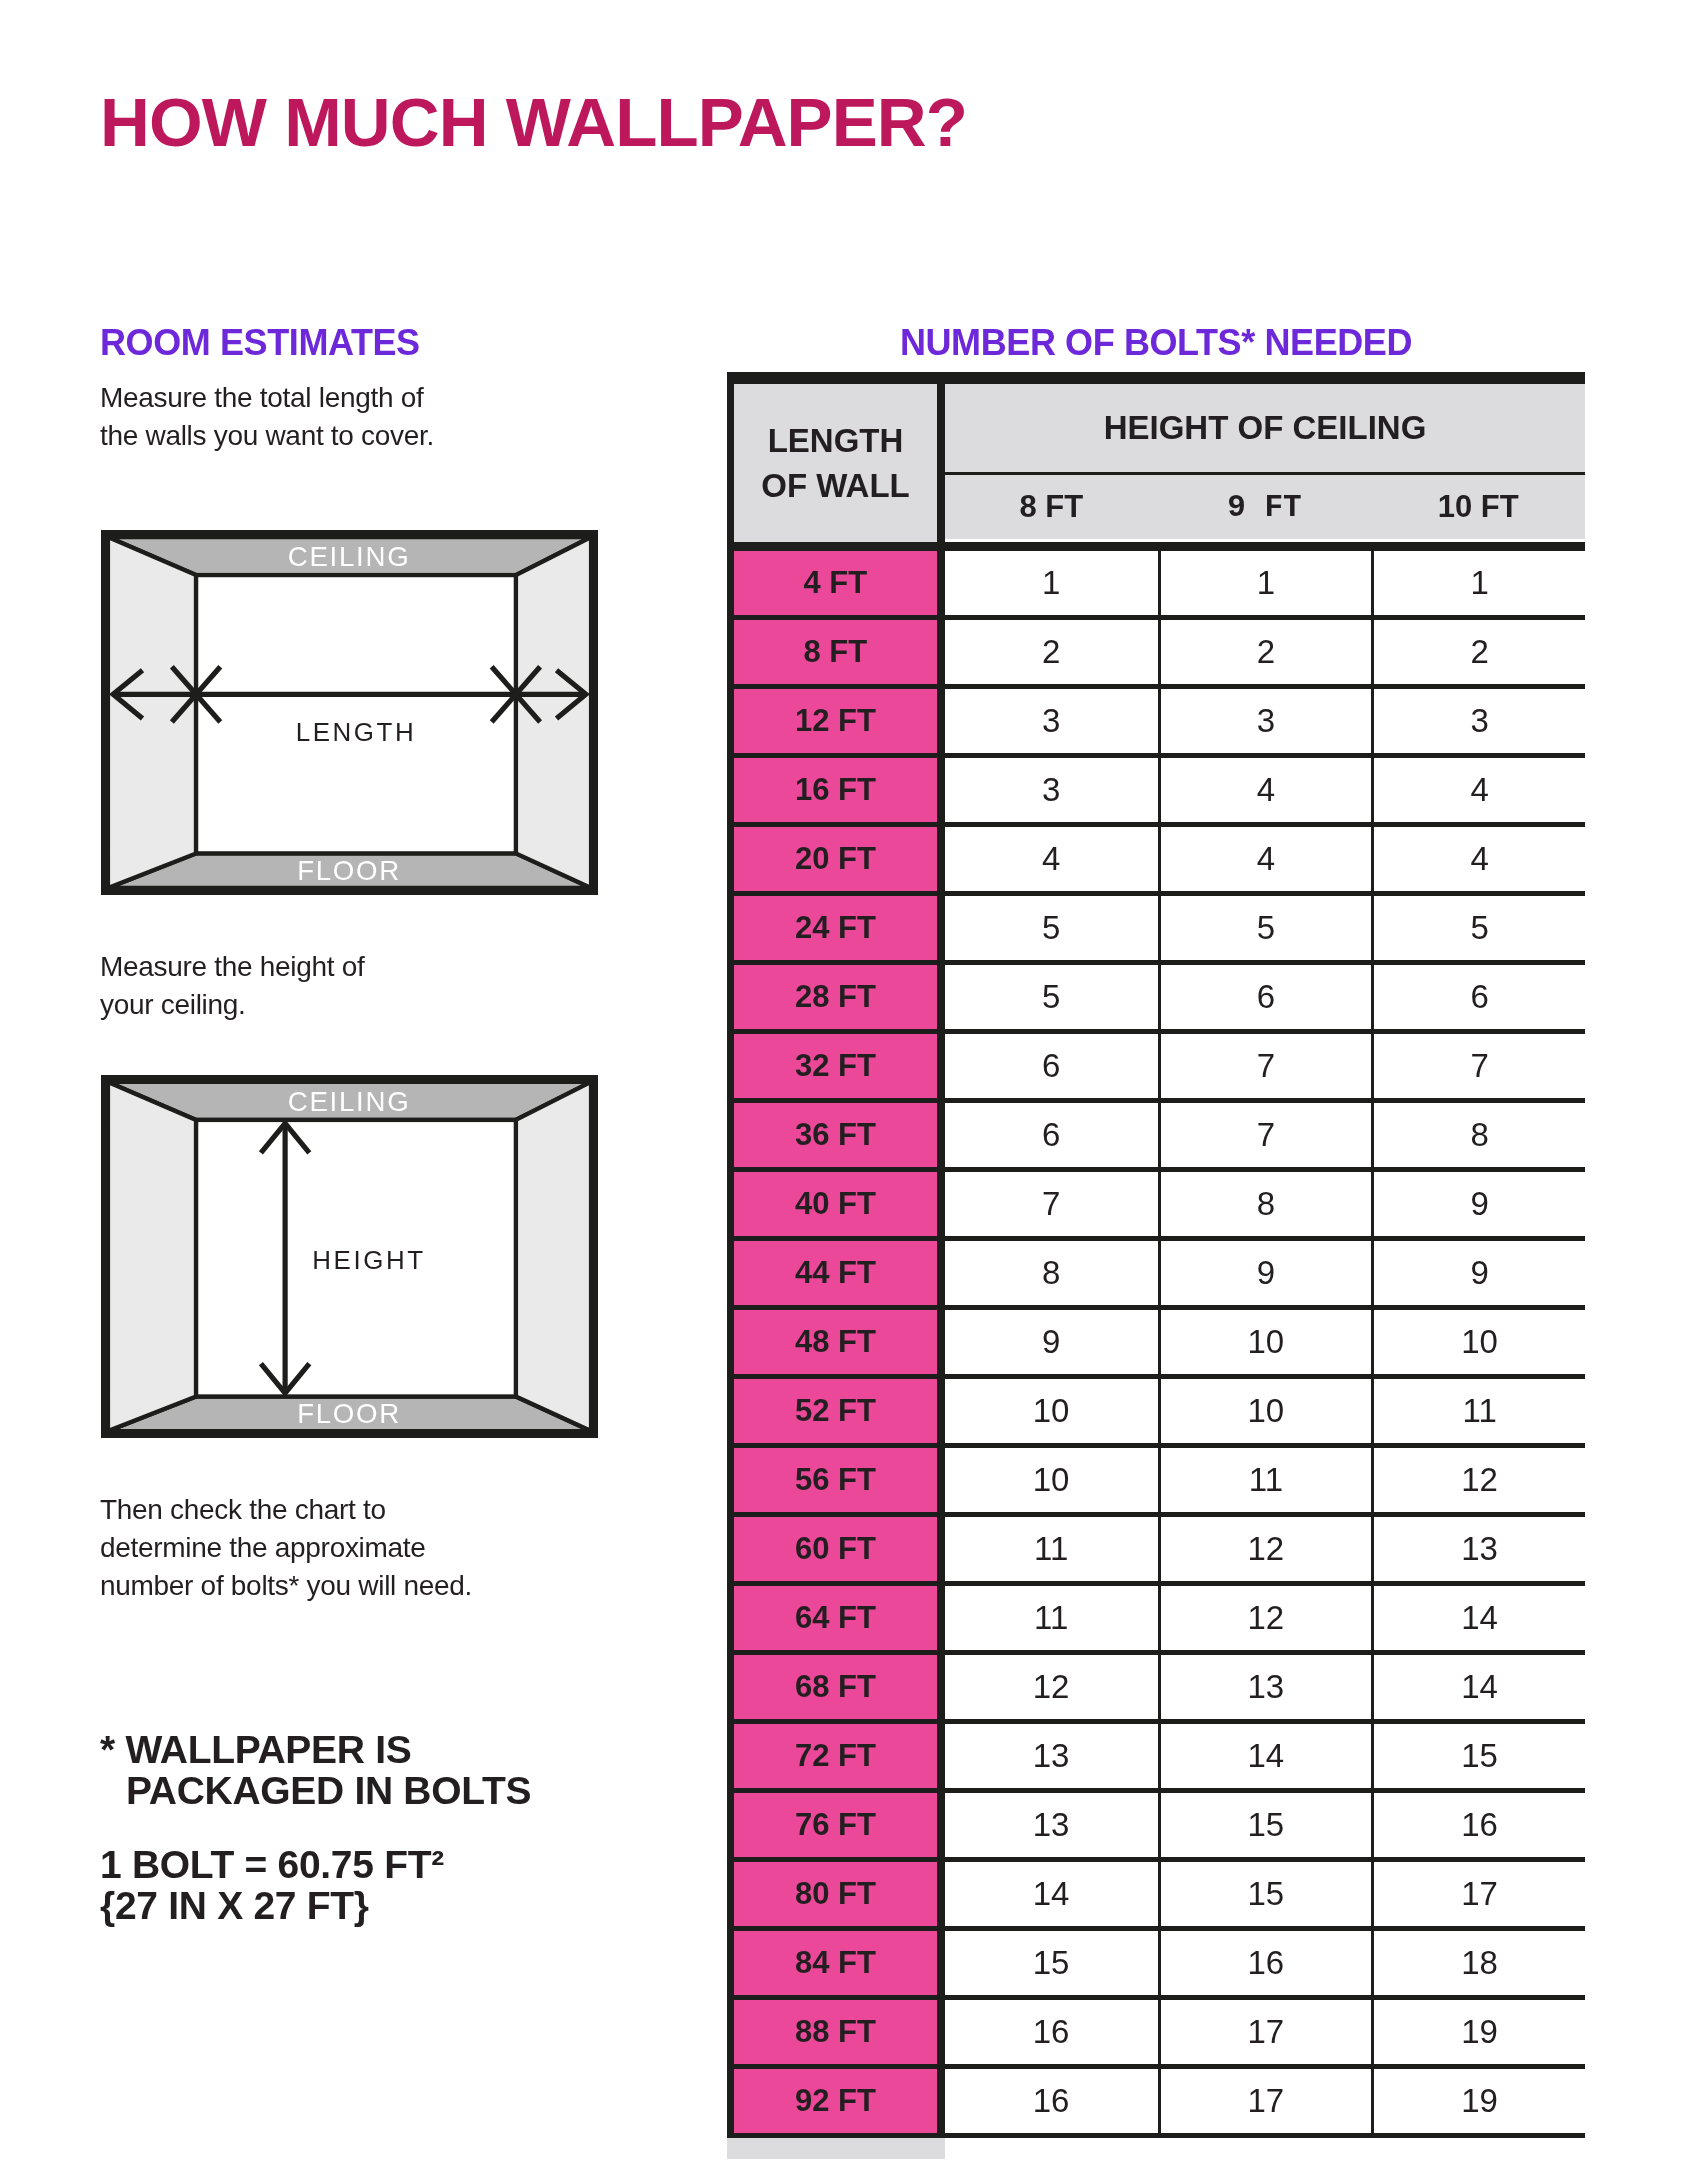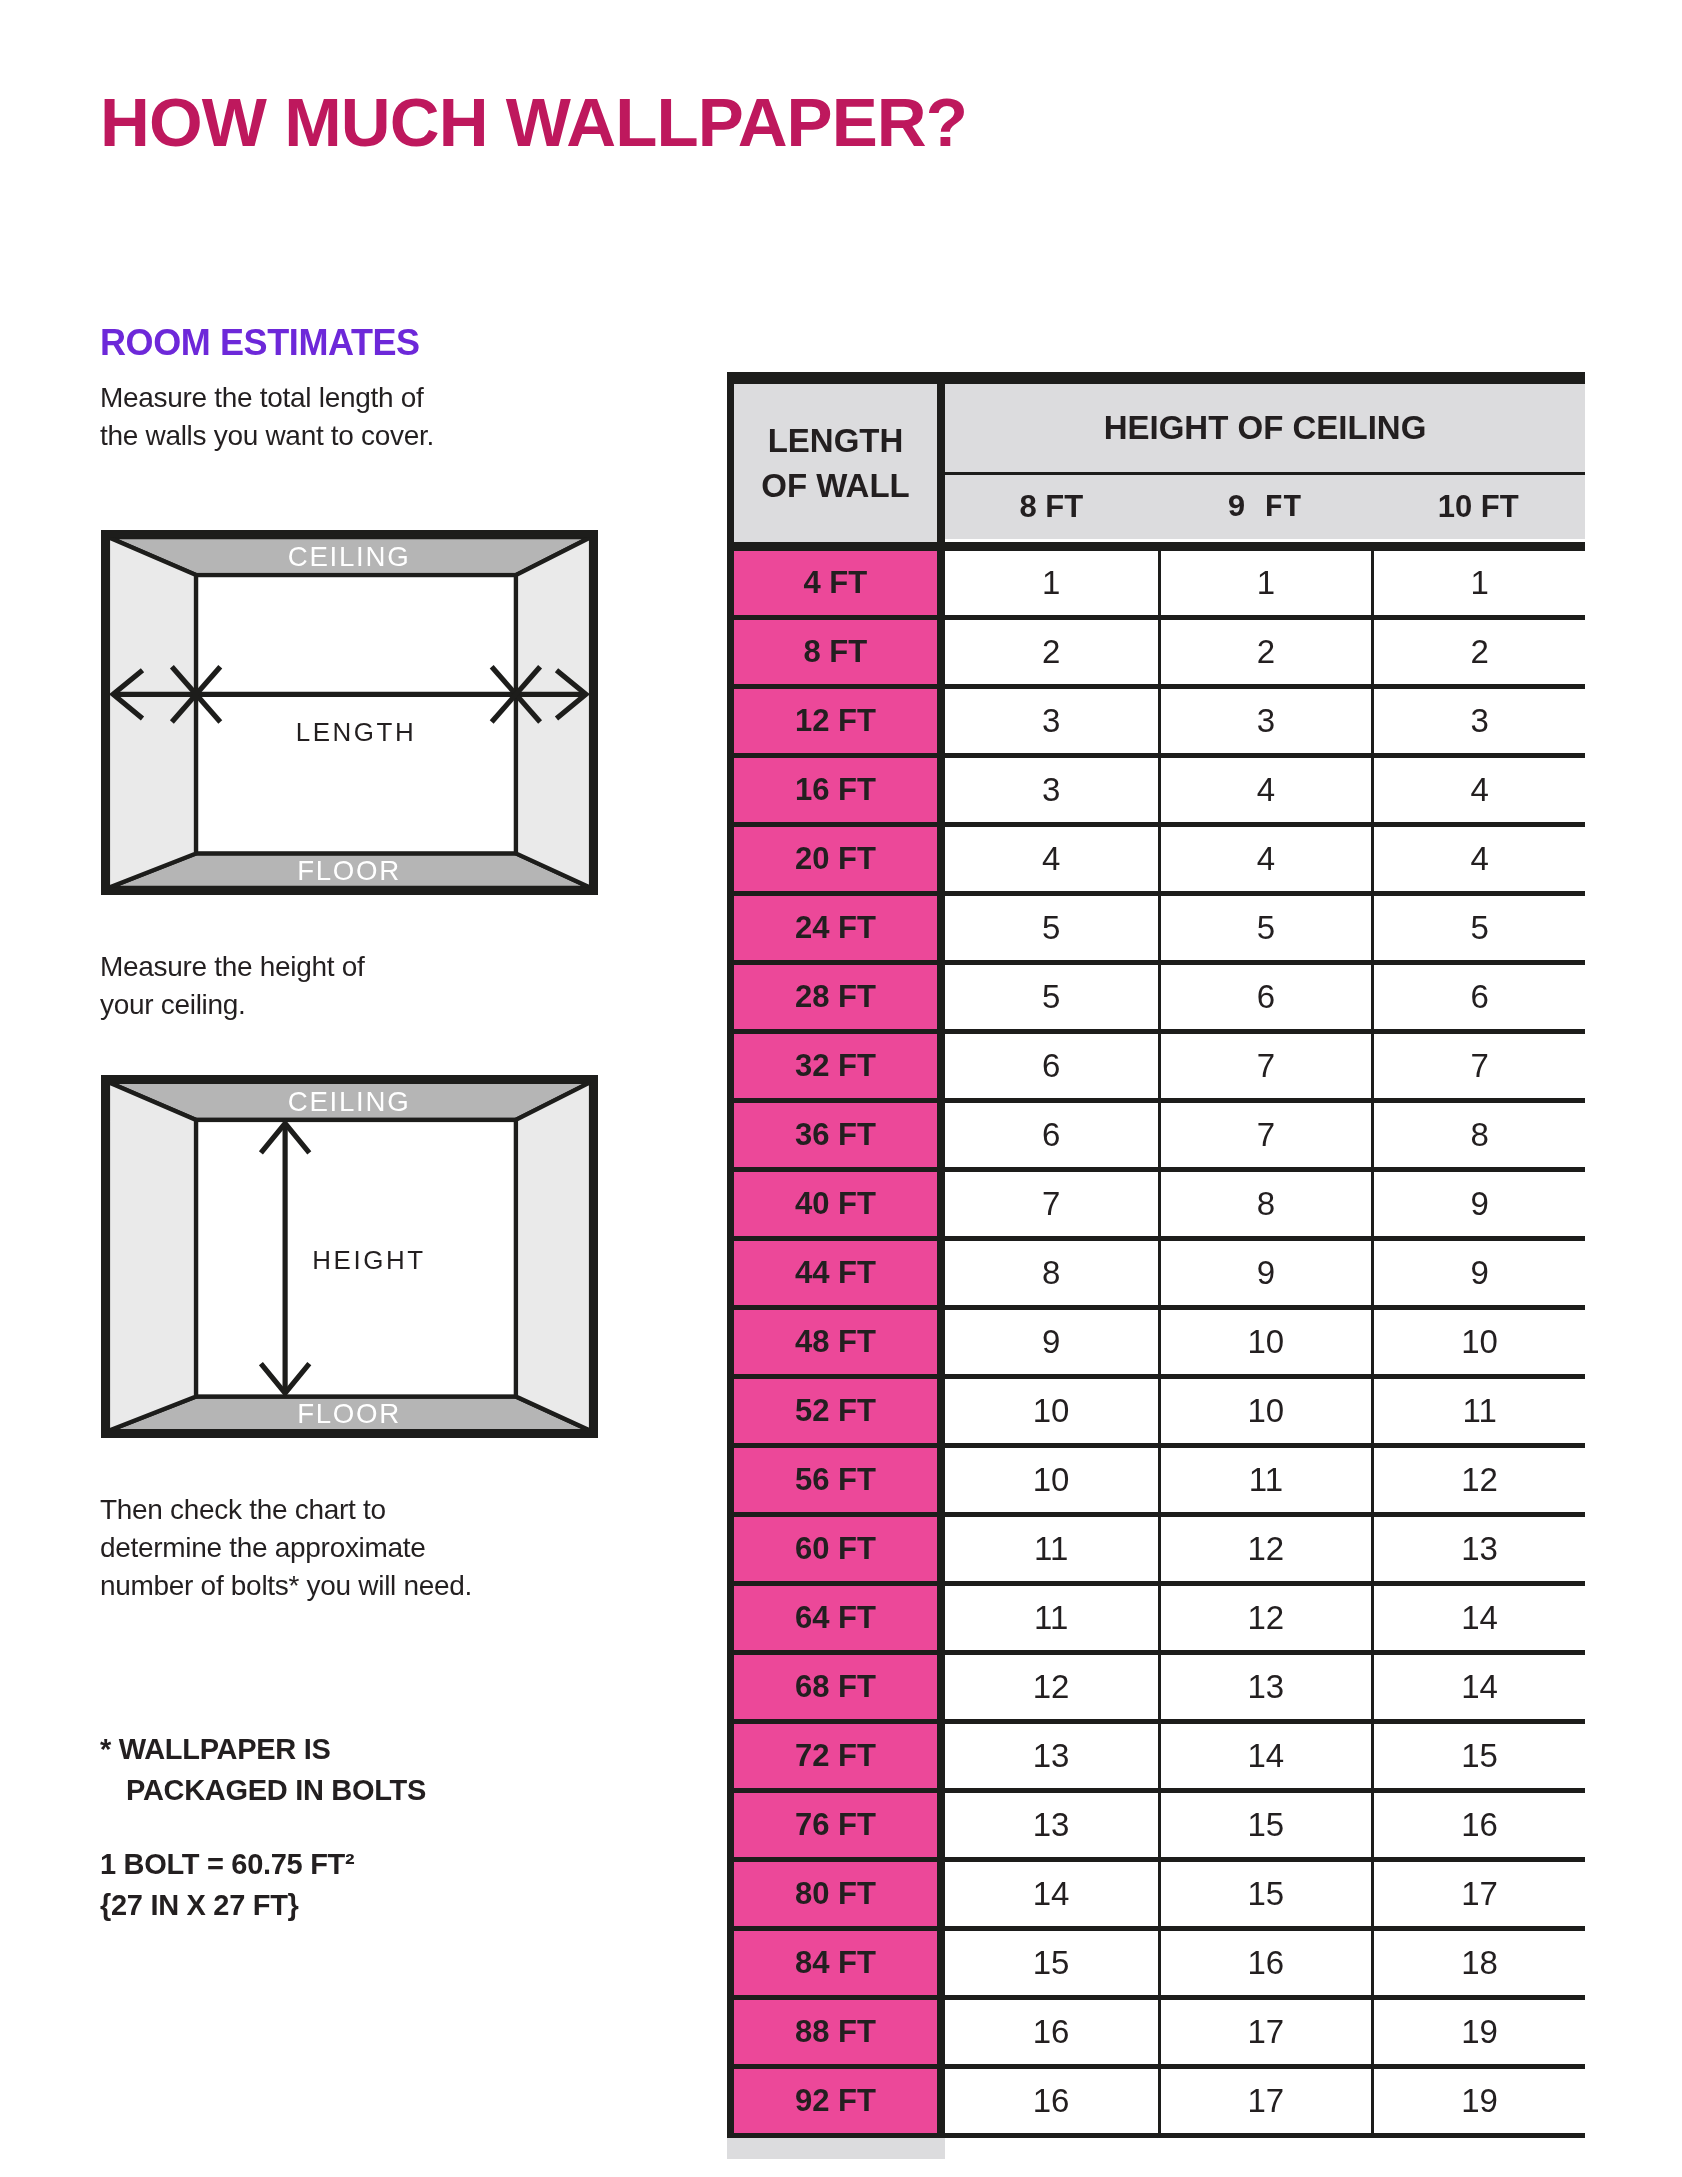--- a/index.html
+++ b/index.html
@@ -3,21 +3,21 @@
 <meta charset="utf-8">
 <style>
   html,body{margin:0;padding:0;background:#fff;}
   *{box-sizing:border-box;}
   .page{position:relative;width:1683px;height:2177px;background:#ffffff;
         font-family:"Liberation Sans", sans-serif;color:#231f20;overflow:hidden;}
   .abs{position:absolute;}
   .title{left:100px;top:83px;font-size:69px;font-weight:bold;color:#be185d;letter-spacing:-0.9px;white-space:nowrap;}
   .sechead{font-size:36px;font-weight:bold;color:#6d28d9;letter-spacing:-0.4px;white-space:nowrap;}
   .para{font-size:28px;line-height:38px;letter-spacing:-0.3px;}
-  .boldnote{font-size:29px;font-weight:bold;line-height:41px;letter-spacing:-0.3px;}
+  .boldnote{font-size:39px;font-weight:bold;line-height:41px;letter-spacing:-0.3px;}
   .indent2{padding-left:26px;}
 
   
   .tblhead{left:727px;top:322px;width:858px;text-align:center;}
   .tbl{left:727px;top:372px;width:858px;}
   .topbar{height:12px;background:#1d1d1b;}
   .hdr{display:flex;height:158px;}
   .hdr-left{width:218px;background:#dcdcde;border-left:7px solid #1d1d1b;border-right:8.6px solid #1d1d1b;
             display:flex;flex-direction:column;justify-content:center;align-items:center;
             font-size:33px;font-weight:bold;line-height:45px;}
@@ -104,20 +104,21 @@
   <div class="abs boldnote" style="left:100px;top:1729px;">
     <div>* WALLPAPER IS</div>
     <div class="indent2">PACKAGED IN BOLTS</div>
   </div>
 
   <div class="abs boldnote" style="left:100px;top:1844px;">
     <div>1 BOLT = 60.75 FT²</div>
     <div>{27 IN X 27 FT}</div>
   </div>
 
+  <div class="abs sechead tblhead">NUMBER OF BOLTS* NEEDED</div>
 
   <div class="abs tbl">
     <div class="topbar"></div>
     <div class="hdr">
       <div class="hdr-left">
         <div>LENGTH</div>
         <div>OF WALL</div>
       </div>
       <div class="hdr-right">
         <div class="hdr-group">HEIGHT OF CEILING</div>

